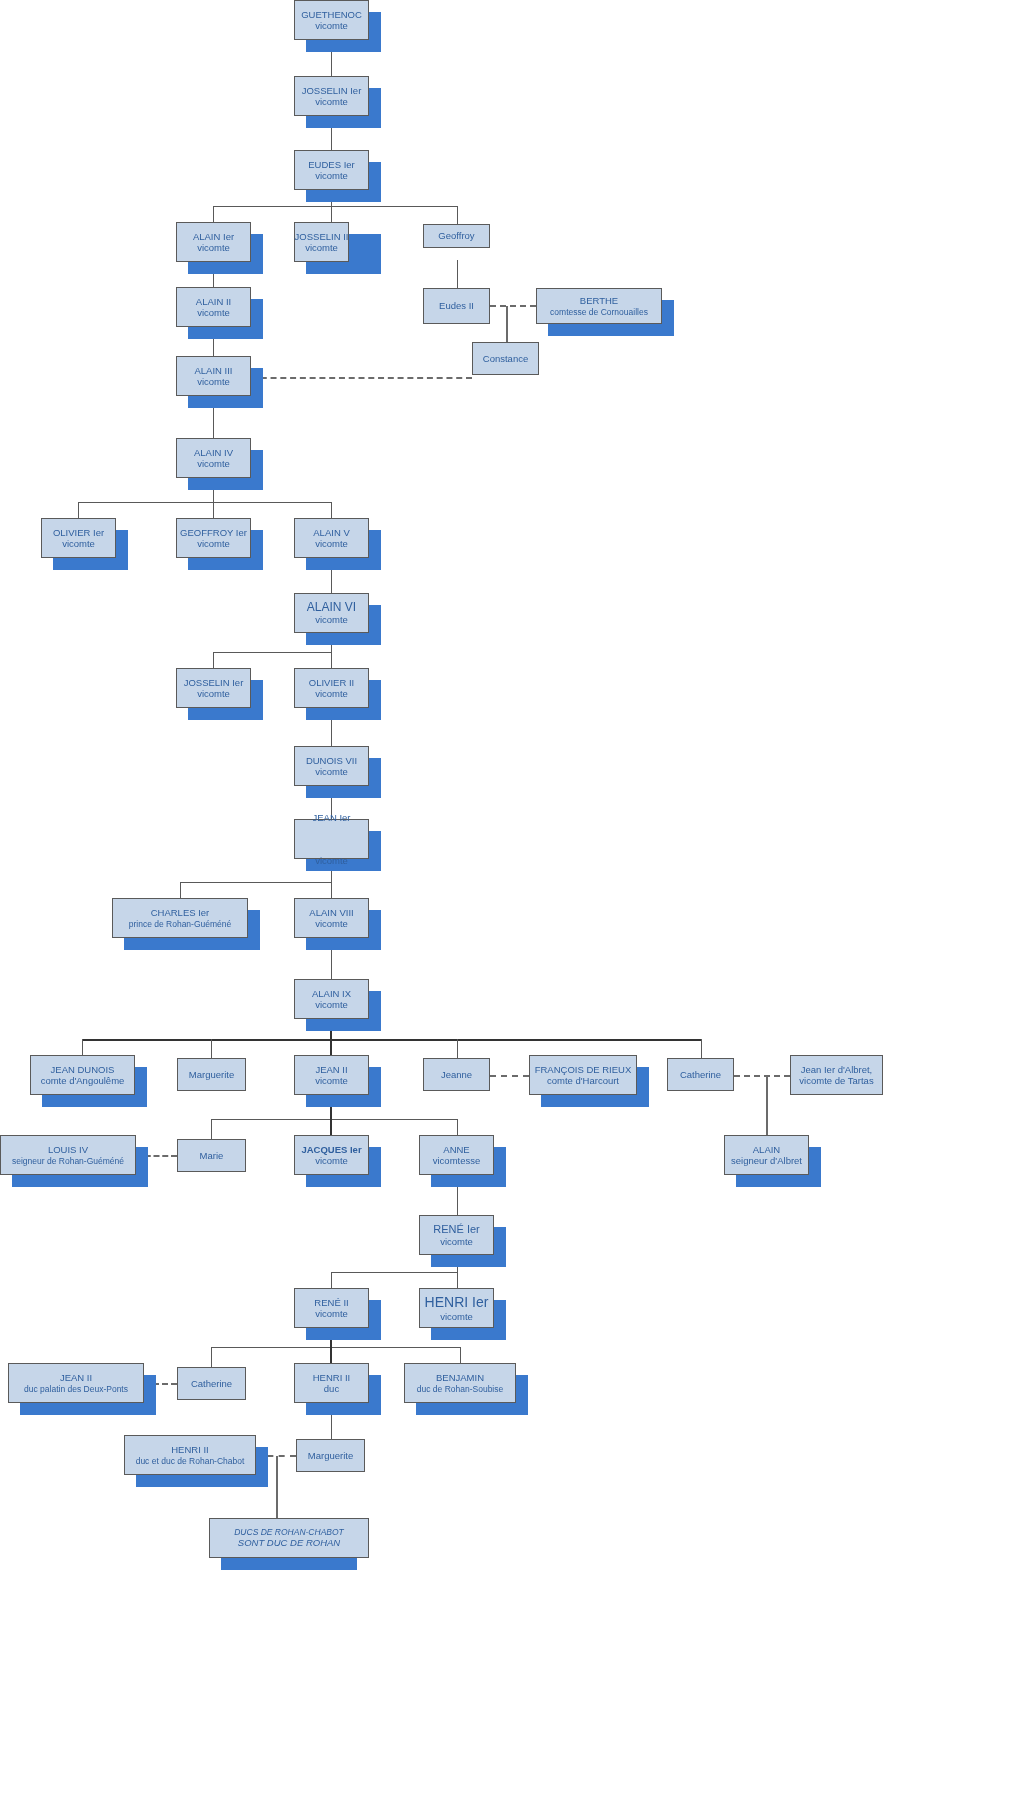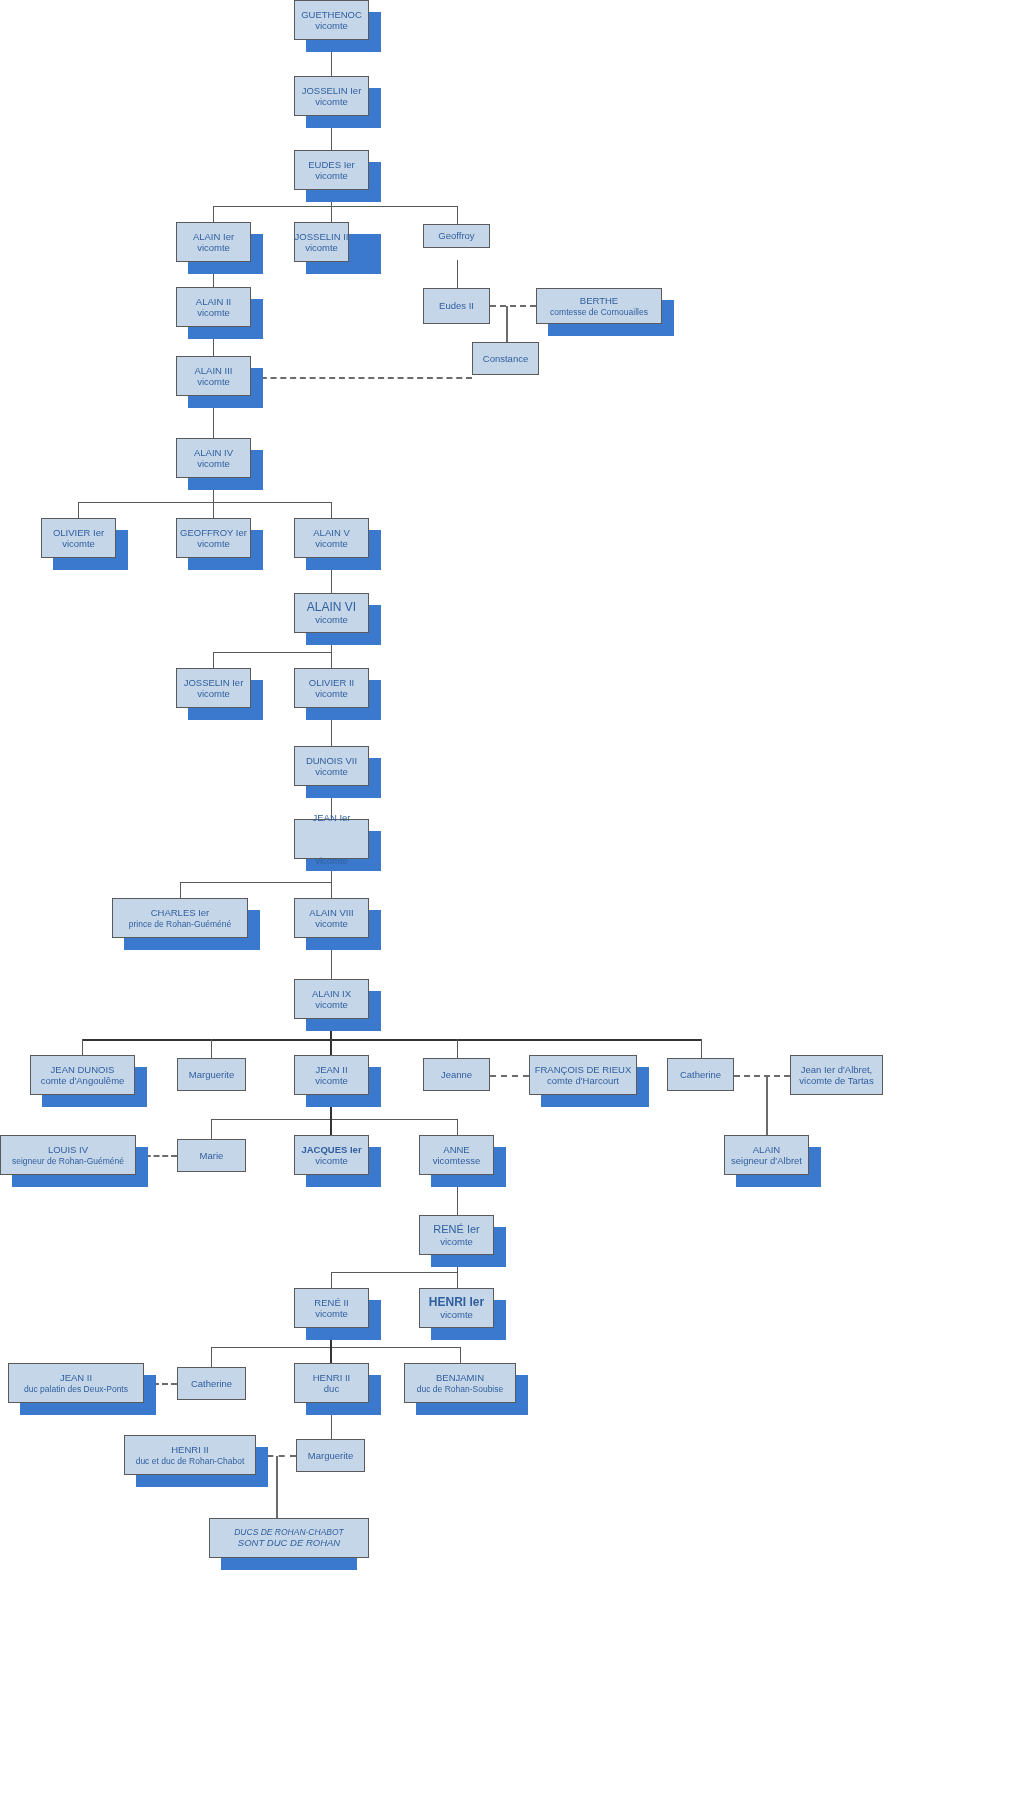--- a/index.html
+++ b/index.html
@@ -288,21 +288,21 @@
         <span class="l1" style="font-size: 11px;">RENÉ Ier</span>
         <span class="l2" style="font-size: 9.5px;">vicomte</span>
       </div>
       <div class="shadow" style="left: 306px; top: 1300px; width: 75px; height: 40px;"></div>
       <div class="node" style="left: 294px; top: 1288px; width: 75px; height: 40px;">
         <span class="l1" style="font-size: 9.5px;">RENÉ II</span>
         <span class="l2" style="font-size: 9.5px;">vicomte</span>
       </div>
       <div class="shadow" style="left: 431px; top: 1300px; width: 75px; height: 40px;"></div>
       <div class="node" style="left: 419px; top: 1288px; width: 75px; height: 40px;">
-        <span class="l1" style="font-size: 12px; font-weight: bold;">HENRI Ier</span>
+        <span class="l1" style="font-size: 14px;">HENRI Ier</span>
         <span class="l2" style="font-size: 9.5px;">vicomte</span>
       </div>
       <div class="shadow" style="left: 20px; top: 1375px; width: 136px; height: 40px;"></div>
       <div class="node" style="left: 8px; top: 1363px; width: 136px; height: 40px;">
         <span class="l1" style="font-size: 9.5px;">JEAN II</span>
         <span class="l2" style="font-size: 8.5px;">duc palatin des Deux-Ponts</span>
       </div>
       <div class="node" style="left: 177px; top: 1367px; width: 69px; height: 33px;">
         <span class="l1" style="font-size: 9.5px;">Catherine</span>
       </div>

